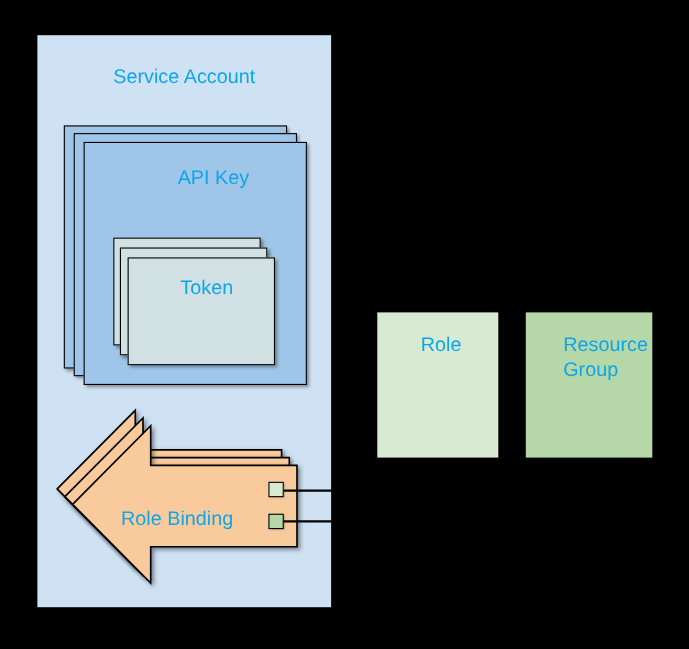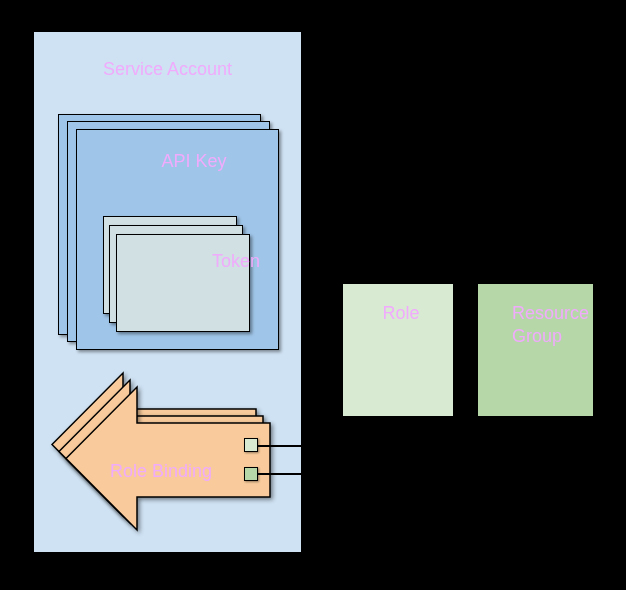--- a/index.html
+++ b/index.html
@@ -1,38 +1,38 @@
 <!DOCTYPE html>
 <html><head>
 <meta charset="utf-8">
 <style>
   html, body { margin:0; padding:0; background:#000; }
   .canvas {
     position:relative; width:626px; height:590px; overflow:hidden;
     font-family:"Liberation Sans", sans-serif; color:#111;
   }
-  .label { position:absolute; font-size:18px; line-height:23px; color:#f0abfc; }
+  .label { position:absolute; font-size:18px; line-height:23px; color:#0ea5e9; }
   .center { text-align:center; }
   .box { position:absolute; }
   .stack { position:absolute; border:1.2px solid #000; box-shadow:2px 2px 3px rgba(0,0,0,0.40); }
 
   .sa-box   { left:34px;  top:32px;  width:267px; height:520px; }
   .sa-label { left:34px;  top:58px;  width:267px; }
 
   .ak       { width:201px; height:219px; }
   .ak.l0    { left:58px;  top:114px; }
   .ak.l1    { left:67px;  top:121px; }
   .ak.l2    { left:76px;  top:129px; }
   .ak-label { left:76px;  top:150px; width:236px; }
 
   .tk       { width:132px; height:96px; }
   .tk.l0    { left:103px; top:216px; }
   .tk.l1    { left:109px; top:225px; }
   .tk.l2    { left:116px; top:234px; }
-  .tk-label { left:116px; top:250px; width:144px;padding-left:48px; }
+  .tk-label { left:116px; top:250px; width:144px; }
 
   .overlay  { position:absolute; left:0; top:0; }
   .arrow-path { stroke:#000; stroke-width:1.5; filter:drop-shadow(2px 2px 2px rgba(0,0,0,0.45)); }
 
   .rb-label { left:56px; top:448px; width:210px;margin-top:12px; }
 
   .sq { position:absolute; width:12px; height:12px; border:1.5px solid #000;
         box-shadow:1px 1px 2px rgba(0,0,0,0.4); }
   .sq1 { left:244px; top:438px; }
   .sq2 { left:244px; top:467px; }

